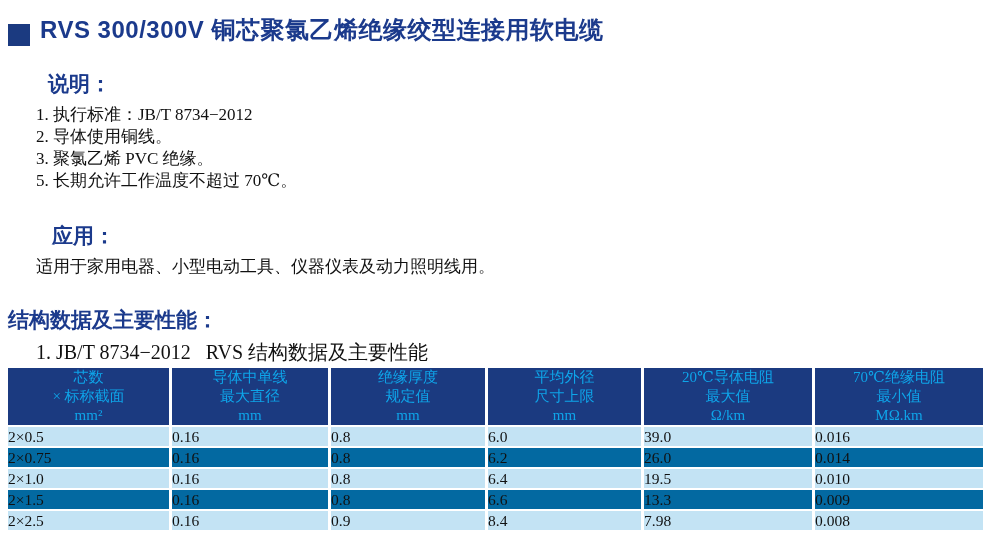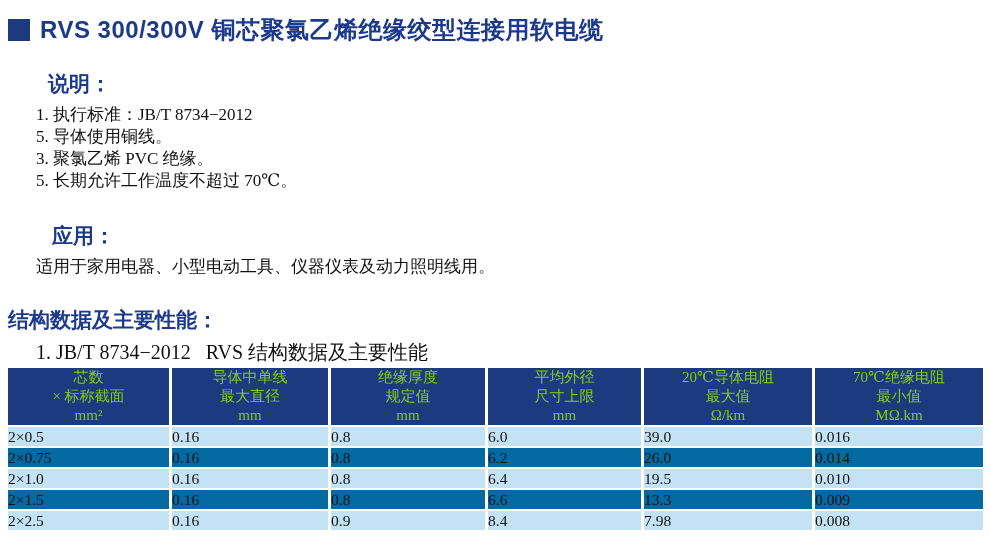--- a/index.html
+++ b/index.html
@@ -5,21 +5,21 @@
   html, body { margin: 0; padding: 0; background: #ffffff; }
   body {
     width: 990px; height: 540px; overflow: hidden;
     font-family: "Liberation Serif", "DejaVu Serif", serif;
     color: #111111;
   }
   .page { position: relative; width: 990px; height: 540px; }
 
   
   .title-row {
-    display: flex; align-items: center;
+    display: flex; align-items: flex-end;
     padding: 14px 0 0 8px;
   }
   .title-square {
     width: 22px; height: 22px; background: #1b3a80;
     display: inline-block; flex: 0 0 auto;
   }
   .page-title {
     margin: 0 0 0 10px;
     font-family: "Liberation Sans", "DejaVu Sans", sans-serif;
     font-weight: bold; font-size: 24px; color: #1b3a8c;
@@ -55,21 +55,21 @@
     font-size: 20px; line-height: 20px; white-space: pre;
   }
 
   
   table.spec {
     margin: 4px 0 0 5px;
     border-collapse: separate; border-spacing: 3px 2px;
     table-layout: fixed;
   }
   table.spec th {
-    background: #1b3a80; color: #84cc16;
+    background: #1b3a80; color: #0ea5e9;
     font-weight: normal; font-size: 15px; line-height: 19px;
     height: 52px; padding: 0; text-align: center; vertical-align: middle;
   }
   table.spec td {
     font-size: 15.5px; height: 19px; padding: 0;
     vertical-align: middle; color: #111111;
   }
   table.spec tbody tr.stripe td { background: #c3e3f4; }
   table.spec tbody tr.plain  td { background: #0369a1; }
   .th-line { display: block; }
@@ -80,21 +80,21 @@
 <div class="page">
 
   <div class="title-row">
     <span class="title-square"></span>
     <h1 class="page-title">RVS 300/300V 铜芯聚氯乙烯绝缘绞型连接用软电缆</h1>
   </div>
 
   <h2 class="section-heading h-desc">说明：</h2>
   <div class="desc-list" id="desc-list">
       <div class="desc-item">1. 执行标准：JB/T 8734−2012</div>
-      <div class="desc-item">5. 导体使用铜线。</div>
+      <div class="desc-item">2. 导体使用铜线。</div>
       <div class="desc-item">3. 聚氯乙烯 PVC 绝缘。</div>
       <div class="desc-item">5. 长期允许工作温度不超过 70℃。</div>
     </div>
 
   <h2 class="section-heading h-app">应用：</h2>
   <p class="body-text">适用于家用电器、小型电动工具、仪器仪表及动力照明线用。</p>
 
   <h2 class="section-heading h-struct">结构数据及主要性能：</h2>
   <p class="table-caption">1. JB/T 8734−2012   RVS 结构数据及主要性能</p>
 

